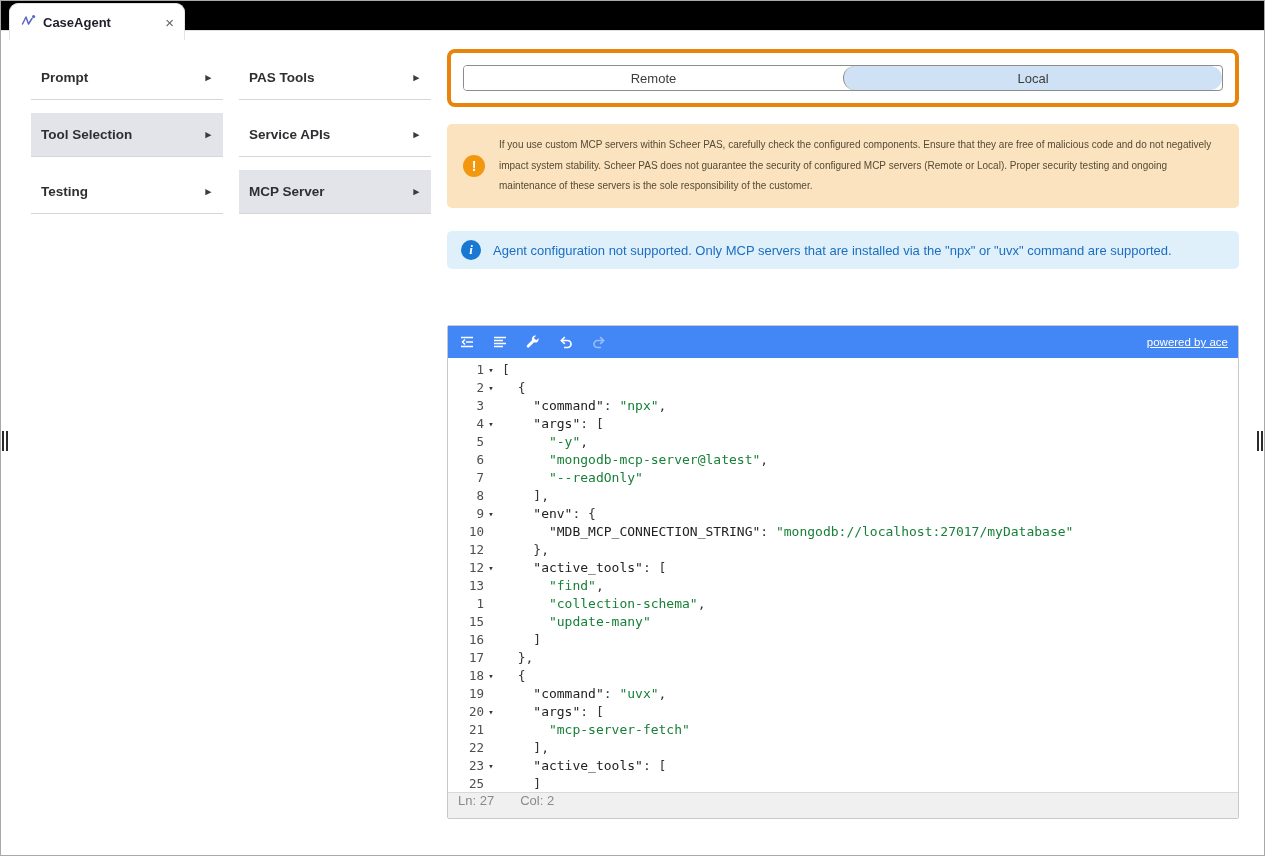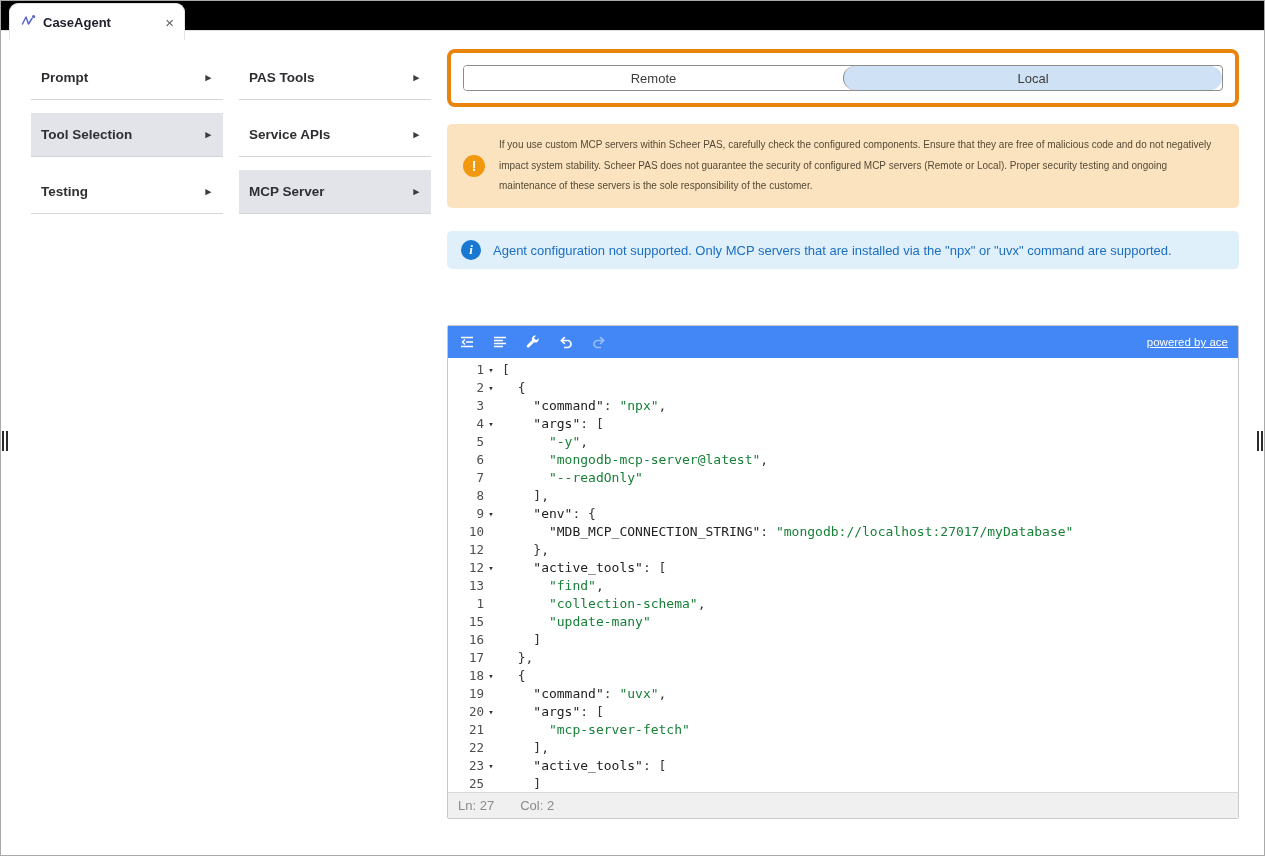--- a/index.html
+++ b/index.html
@@ -98,21 +98,21 @@
   .lnum { width:34px; text-align:right; }
   .fold { width:14px; font-size:9px; color:#333; text-align:center; line-height:18px; }
   .code-content { padding-left:4px; white-space:pre; }
   .tok-k { color:#222; }
   .tok-s { color:var(--string-green, #188038); }
   .tok-p { color:#333; }
   .cursor { display:inline-block; width:7px; height:14px; border:1px solid #8aa0c8; vertical-align:-2px; margin-left:1px; }
 
   .ed-status {
     flex:0 0 26px; background:#f0f0f0; border-top:1px solid #d9d9d9;
-    display:flex; align-items:center; gap:26px; padding:0 10px;
+    display:flex; gap:26px; padding:0 10px;
     color:#8a8a8a; font-size:13px;
   }
 </style>
 </head>
 <body>
 
 <div class="page">
 
   <div class="tabbar">
     <div class="tab">

